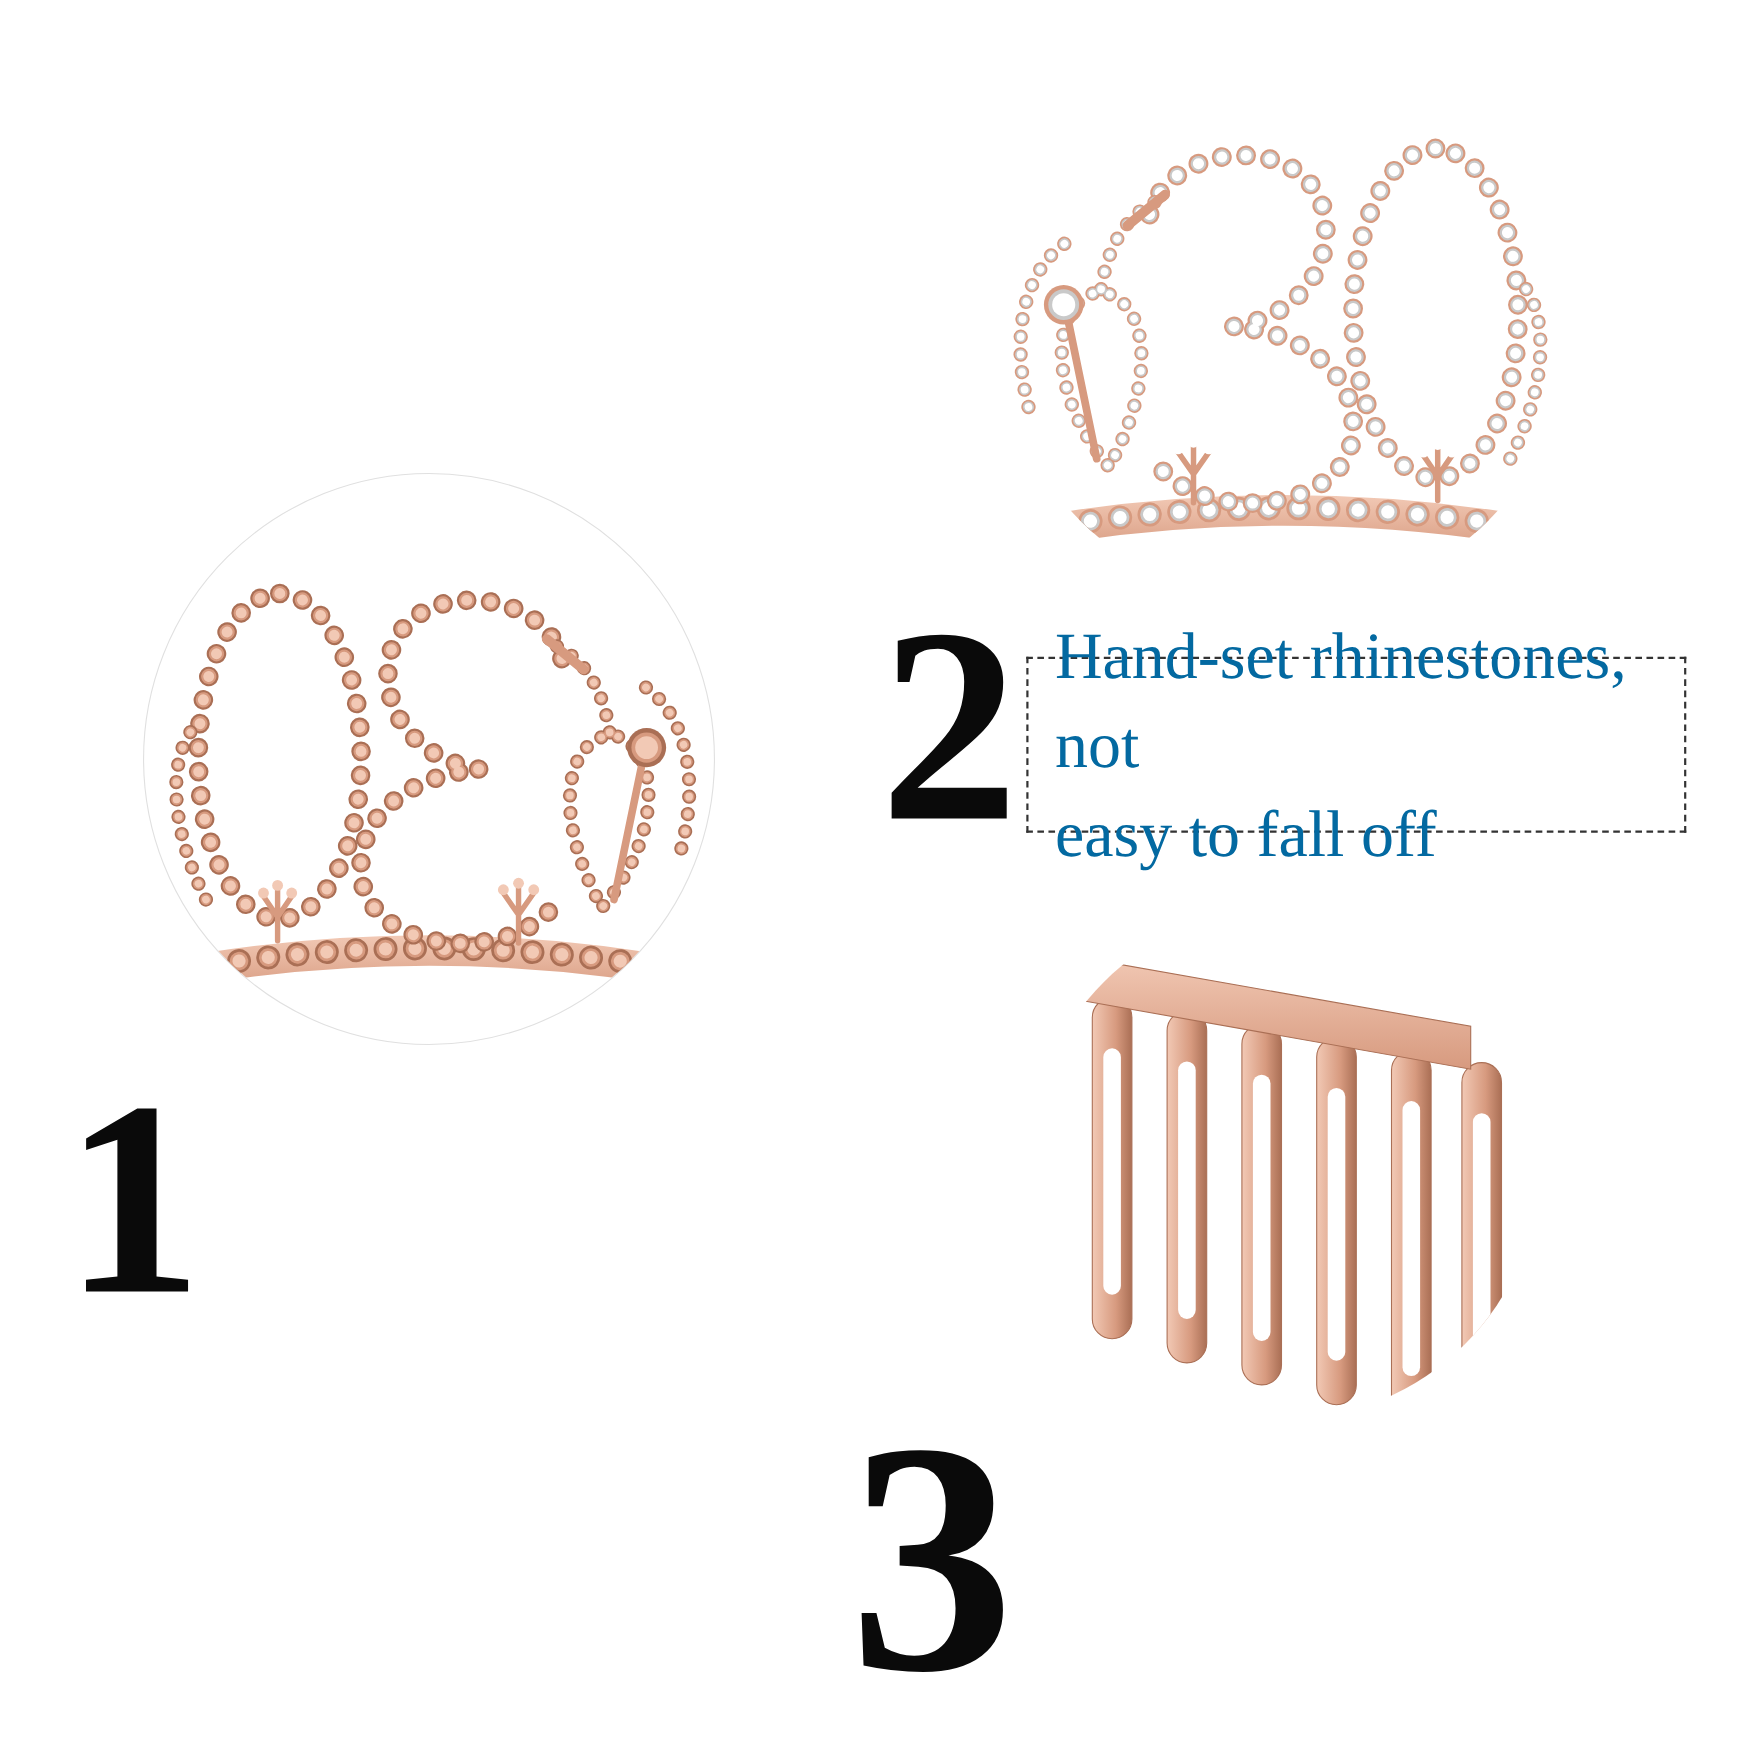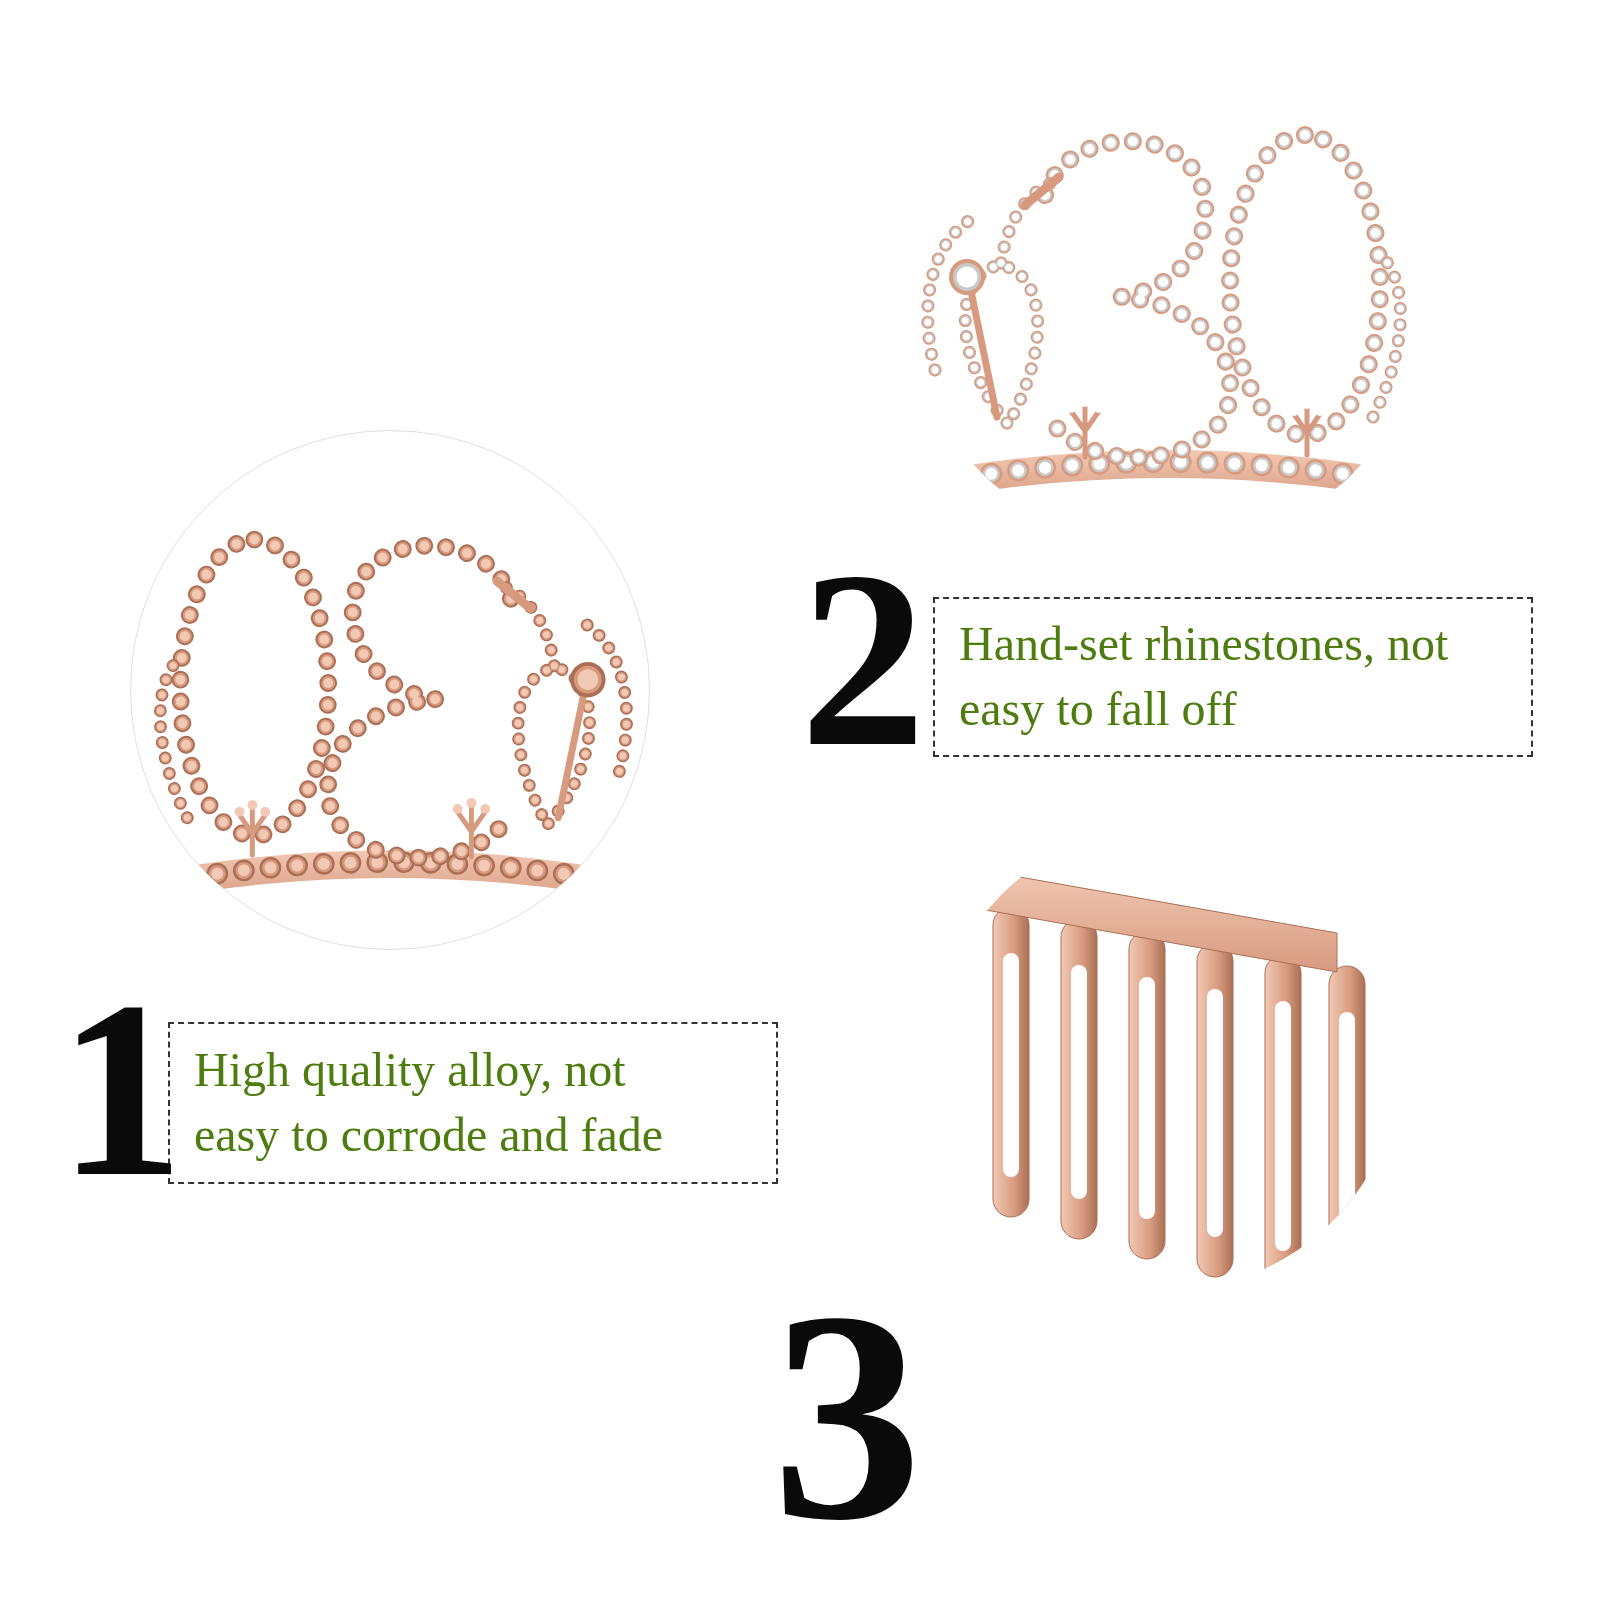--- a/index.html
+++ b/index.html
@@ -56,23 +56,23 @@
     display: flex;
     align-items: center;
     padding: 10px 24px;
     z-index: 1;
   }
   #box-1 { left: 168px; top: 1022px; width: 610px; height: 162px; }
   #box-2 { left: 933px; top: 597px;  width: 600px; height: 160px; }
   #box-3 { left: 903px; top: 1341px; width: 630px; height: 170px; }
 
   .feature-text {
-    font-size: 48px;
+    font-size: 60px;
     line-height: 1.35;
-    color: #4d7c0f;
+    color: #0369a1;
     white-space: pre-line;
   }
 </style>
 </head>
 <body>
 
 <div id="canvas">
 
   <svg width="0" height="0" style="position:absolute" aria-hidden="true">
     <defs>
@@ -174,24 +174,20 @@
         <rect x="330" y="130" width="36" height="336" rx="18" fill="url(#grad-tooth)"></rect>
         <rect x="340" y="176" width="16" height="250" rx="8" fill="#ffffff" stroke="none"></rect>
         <rect x="394" y="141" width="36" height="299" rx="18" fill="url(#grad-tooth)"></rect>
         <rect x="404" y="187" width="16" height="213" rx="8" fill="#ffffff" stroke="none"></rect>
       </g>
       <polygon points="28,42 402,108 402,147 28,81" fill="url(#grad-comb-bar)" style="stroke:var(--rose-gold-dark)" stroke-width="1"></polygon>
     </svg>
   </div>
 
   <div class="feature-number" id="num-1">1</div>
-  <div class="feature-box" id="box-1">
-    <div class="feature-text">High quality alloy, not
-easy to corrode and fade</div>
-  </div>
 
   <div class="feature-number" id="num-2">2</div>
   <div class="feature-box" id="box-2">
     <div class="feature-text">Hand-set rhinestones, not
 easy to fall off</div>
   </div>
 
   <div class="feature-number" id="num-3">3</div>
 
 </div>

